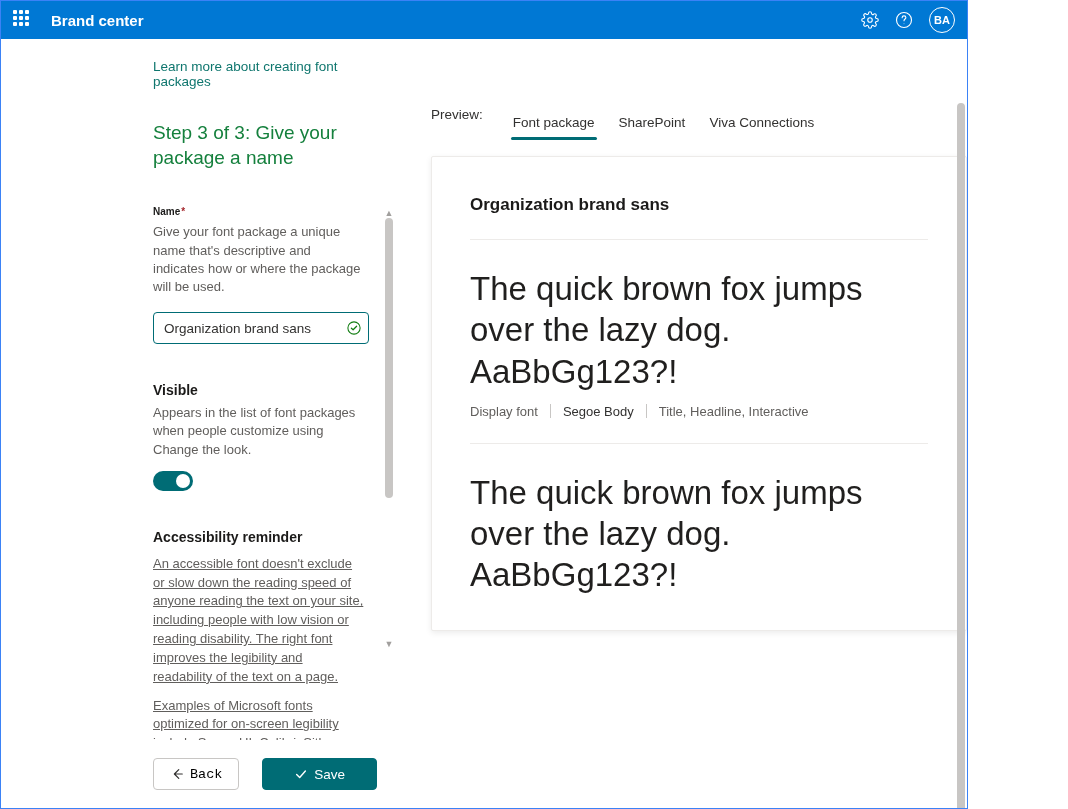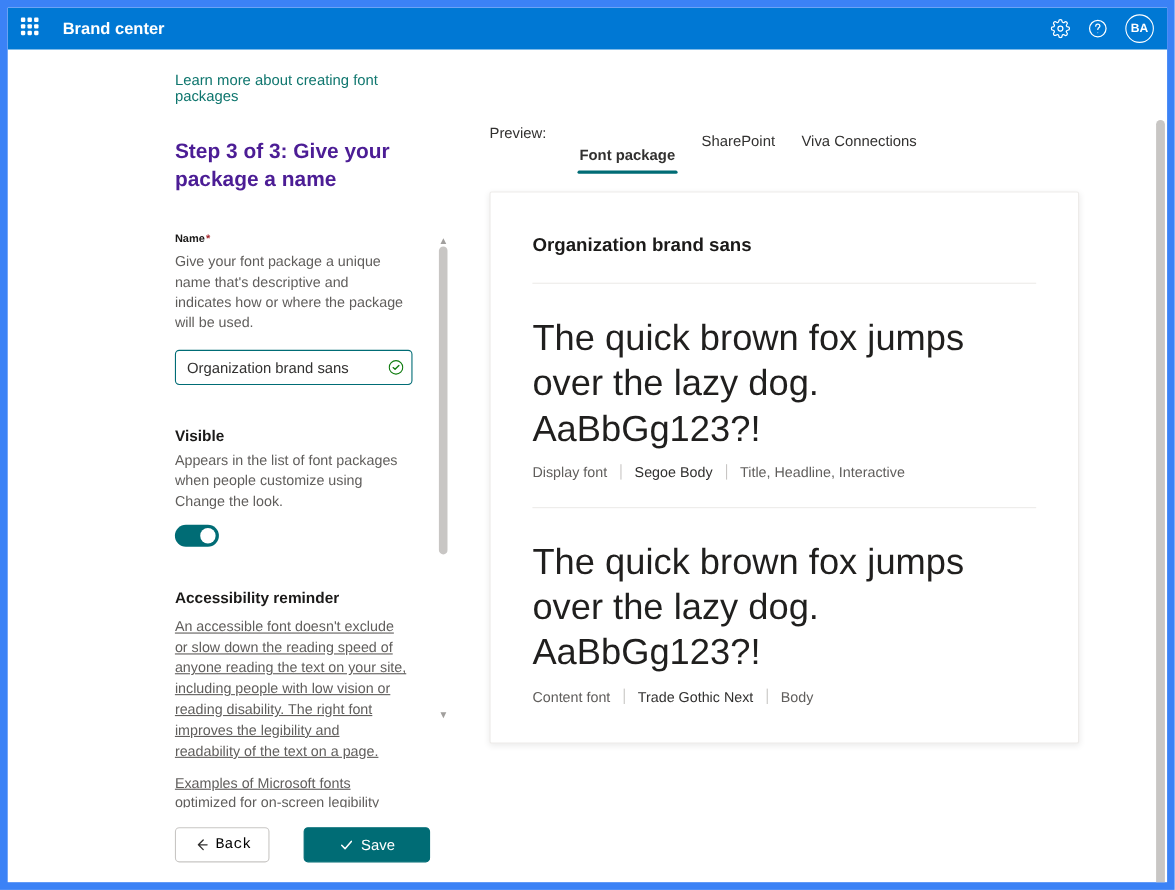--- a/index.html
+++ b/index.html
@@ -5,23 +5,23 @@
   * { box-sizing: border-box; }
   html, body {
     margin: 0;
     padding: 0;
     height: 100%;
     font-family: "Segoe UI", -apple-system, BlinkMacSystemFont, sans-serif;
     color: #323130;
     font-size: 14px;
   }
   .window {
-    width: 1068px;
+    width: 968px;
     height: 809px;
-    border: 7px solid #3b82f6;
+    border: 1px solid #3b82f6;
     position: relative;
     background: #fff;
     overflow: hidden;
   }
   
   .header {
     height: 38px;
     background: #0078d4;
     display: flex;
     align-items: center;
@@ -99,24 +99,24 @@
   }
   .link {
     color: #0f766e;
     font-size: 13.5px;
     cursor: pointer;
     display: inline-block;
     margin-top: 20px;
   }
   .step-heading {
     font-size: 19px;
-    font-weight: 700;
+    font-weight: 400;
     margin-top: 32px;
     line-height: 1.3;
-    color: #4c1d95;
+    color: #15803d;
   }
   .field-label {
     font-weight: 600;
     font-size: 10px;
     margin-top: 36px;
     color: #1b1a19;
   }
   .req { color: #a4262c; margin-left: 1px; }
   .field-help {
     color: #605e5c;
@@ -248,22 +248,21 @@
     font-size: 13.5px;
     color: #323130;
   }
   .preview-lbl { color: #323130; margin-right: 8px; }
   .tab {
     padding: 8px 2px;
     cursor: pointer;
     position: relative;
   }
   .tab.active {
-    font-weight: 700;
-    margin-top: 12px;
+    font-weight: 400;
   }
   .tab.active::after {
     content: "";
     position: absolute;
     left: 0; right: 0;
     bottom: -2px;
     height: 3px;
     background: #006c75;
     border-radius: 3px;
   }
@@ -442,27 +441,20 @@
           <span>Display font</span>
           <span class="sep"></span>
           <span class="strong">Segoe Body</span>
           <span class="sep"></span>
           <span>Title, Headline, Interactive</span>
         </div>
 
         <div class="hr"></div>
 
         <div class="sample-content">The quick brown fox jumps over the lazy dog. AaBbGg123?!</div>
-        <div class="font-meta">
-          <span>Content font</span>
-          <span class="sep"></span>
-          <span class="strong">Trade Gothic Next</span>
-          <span class="sep"></span>
-          <span>Body</span>
-        </div>
       </div>
     </div>
 
     <div class="outer-sb">
       <div class="track2">
           <div class="thumb2"></div>
         </div>
     </div>
   </div>
 </div>

